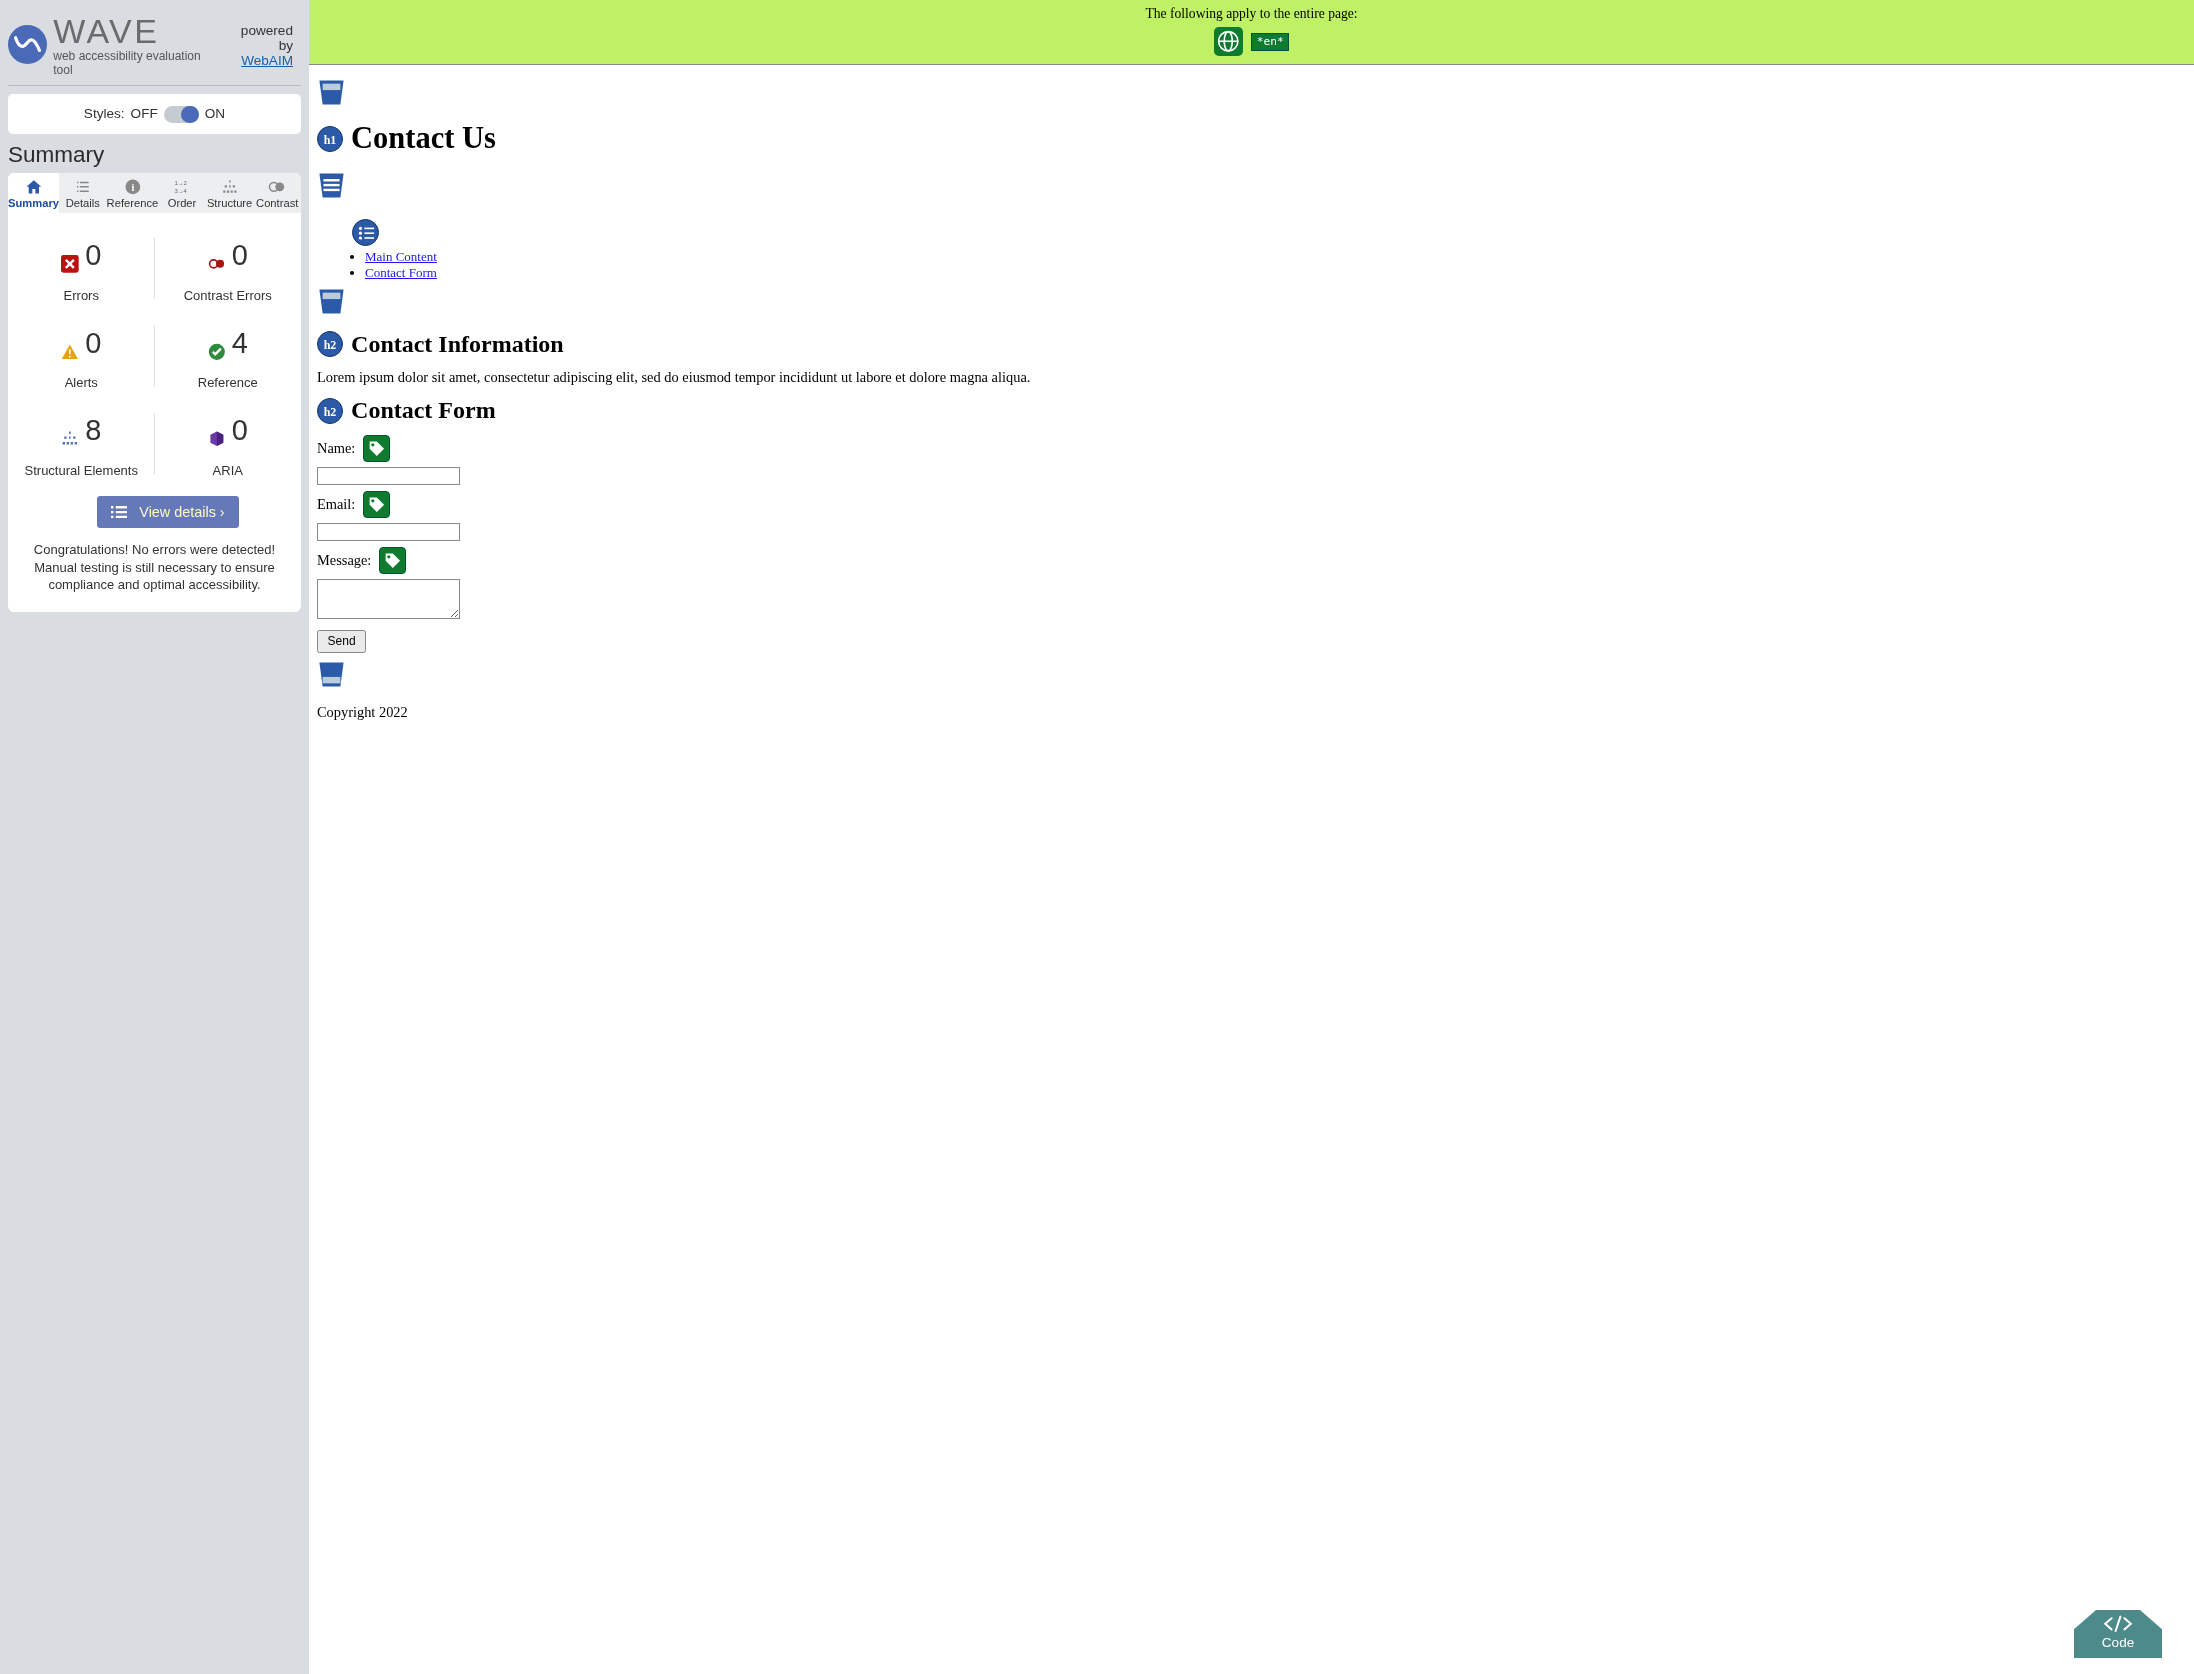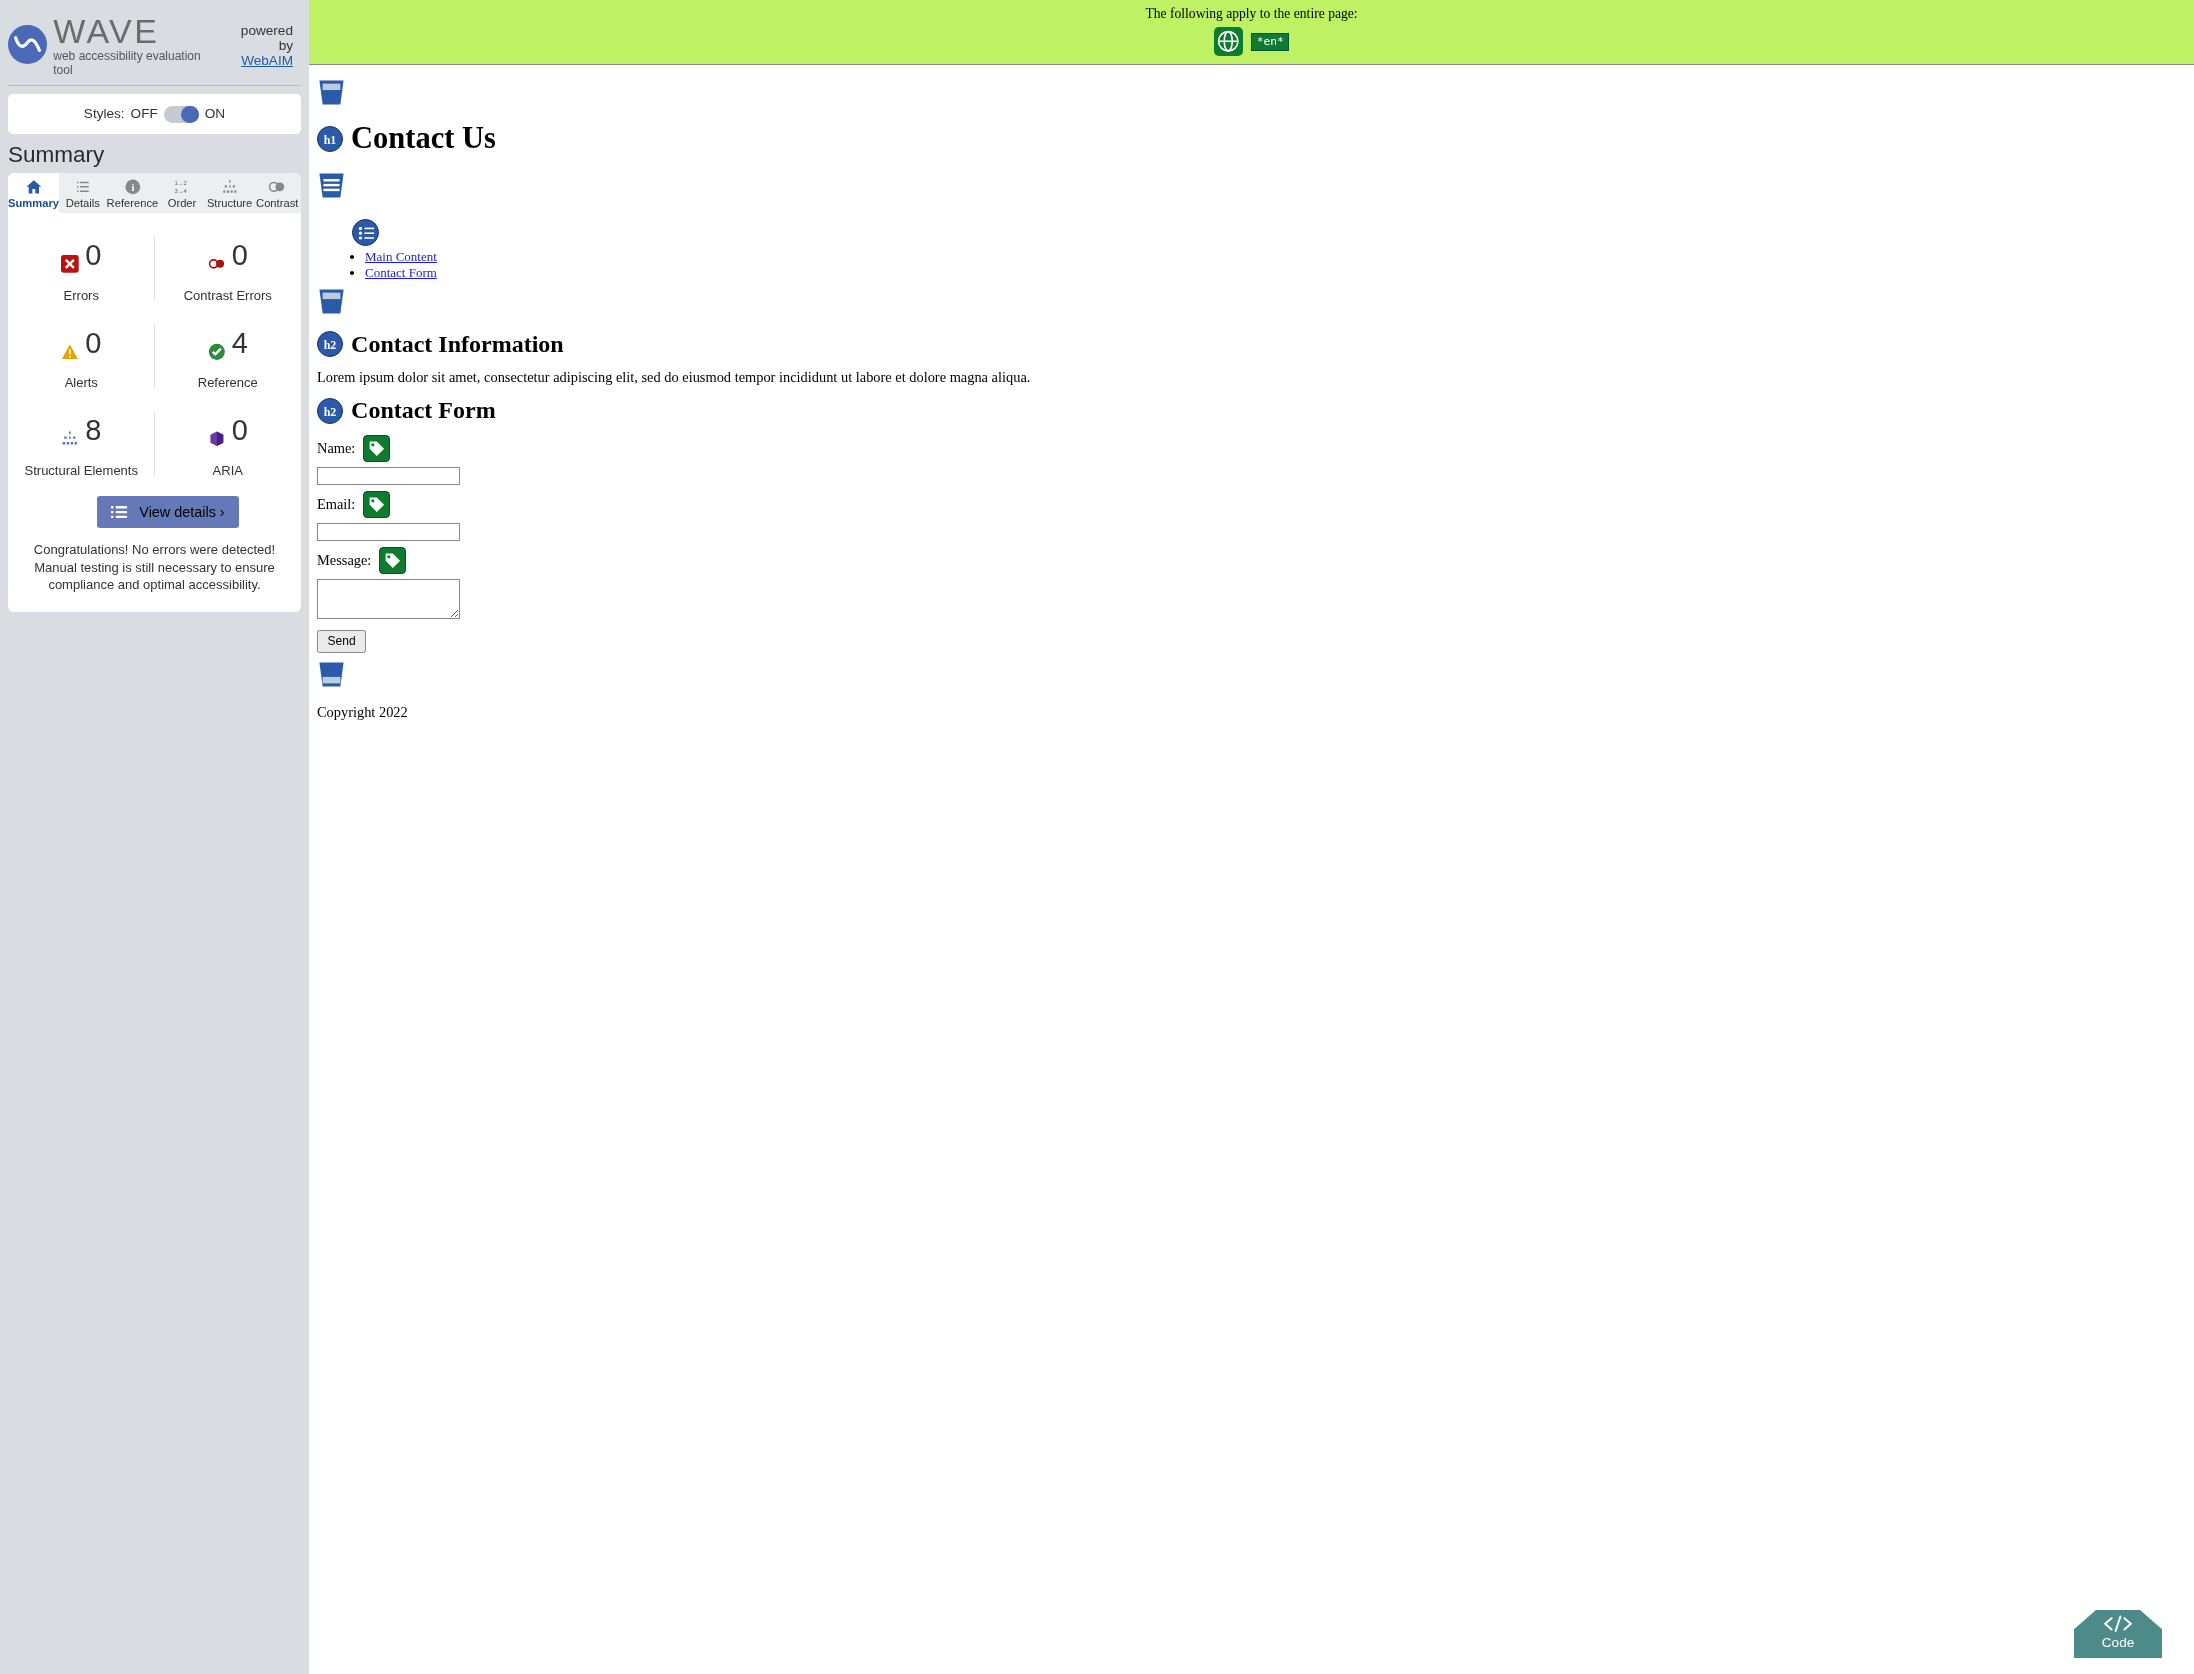--- a/index.html
+++ b/index.html
@@ -32,21 +32,21 @@
 .tab-icon { display:block; margin: 0 auto 1.6px; width: 17.7px; height: 17.7px; }
 .tab-label{ font-size:11.2px;}
 
 .counts { display: grid; grid-template-columns: 1fr 1fr; padding: 12px 0 4px; }
 .count-cell { text-align: center; padding: 14.4px 0 9.6px; position: relative; }
 .count-cell.bordered-r::after { content:''; position:absolute; right:0; top:15%; height:70%; border-right:0.8px solid #ddd; }
 .count-num { font-size: 29px; color: #333; display: inline-flex; align-items: center; gap: 6.4px; }
 .count-label { font-size: 13px; color: #333; margin-top: 12px; }
 .stat-icn { width:17.7px; height:17.7px; display:inline-block;}
 
-.view-btn { display: inline-flex; align-items: center; gap: 12px; background: #6579b8; color: #000000; border: none; border-radius: 3.2px; padding: 8px 14.4px; font-size: 14.4px; cursor: pointer; margin-left: 27px; }
+.view-btn { display: inline-flex; align-items: center; gap: 12px; background: #6579b8; color: #fef9c3; border: none; border-radius: 3.2px; padding: 8px 14.4px; font-size: 14.4px; cursor: pointer; margin-left: 27px; }
 .btn-wrap{ text-align:center; margin:4.8px 0 13px;}
 .congrats { text-align: center; color: #333; font-size: 13px; padding: 0 16px; line-height:1.35;}
 
 
 .preview { flex: 1; padding: 0; background:#fff;}
 .page-banner{ background:#bef264; border-bottom:0.8px solid #888; padding:6.4px 0 6.4px;}
 .banner-text{ text-align:center; font-size:13.6px; color:#000; font-family: Georgia, 'Times New Roman', serif;}
 .banner-icons{ text-align:center; margin:4.8px 0 1.6px; }
 .lang-icon{ display:inline-block; width:29px; height:29px; background:#0f7b2e; border-radius:4.8px; vertical-align:middle; position:relative;}
 .lang-icon svg{position:absolute; left:3.2px; top:3.2px;}

